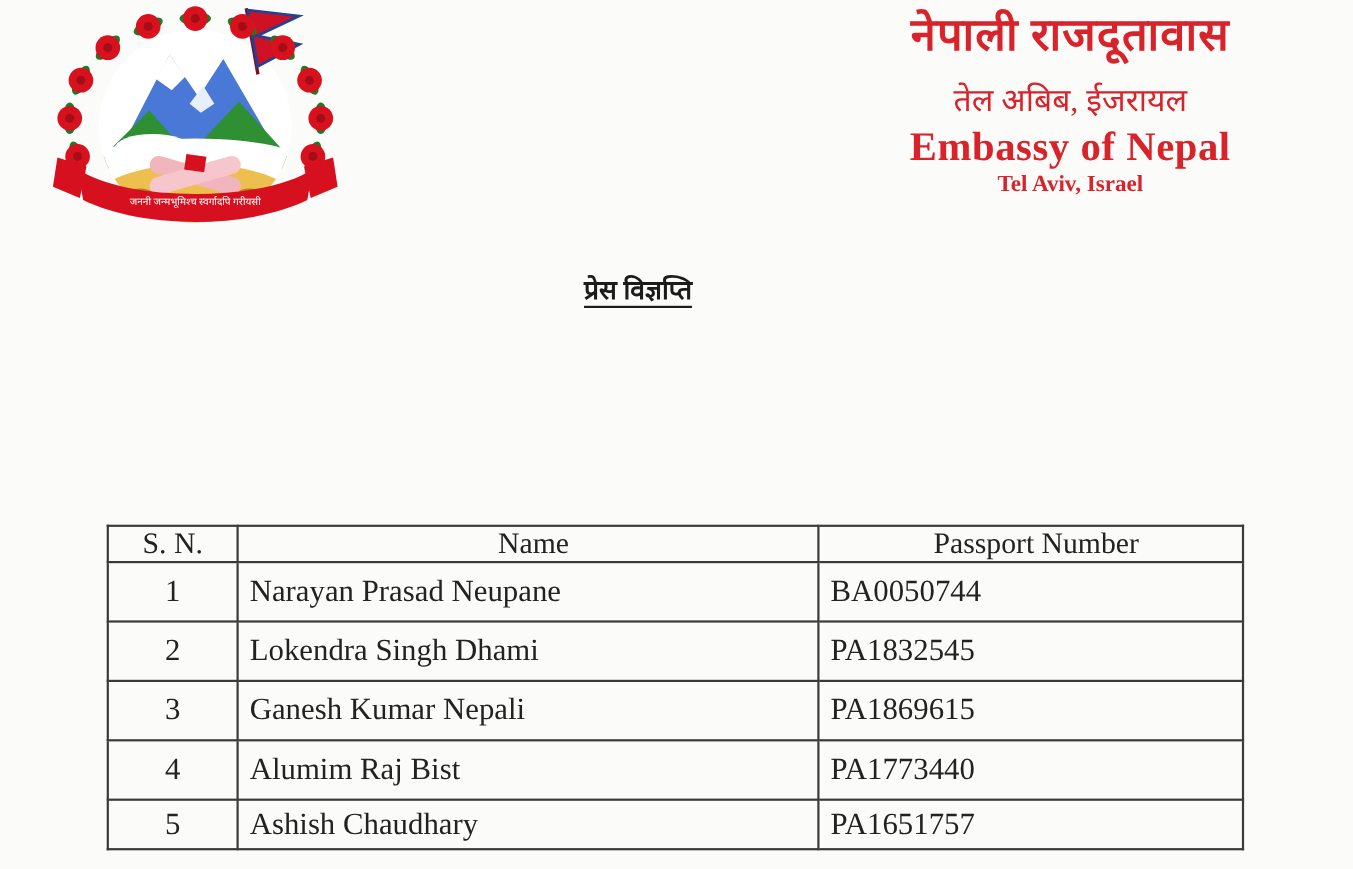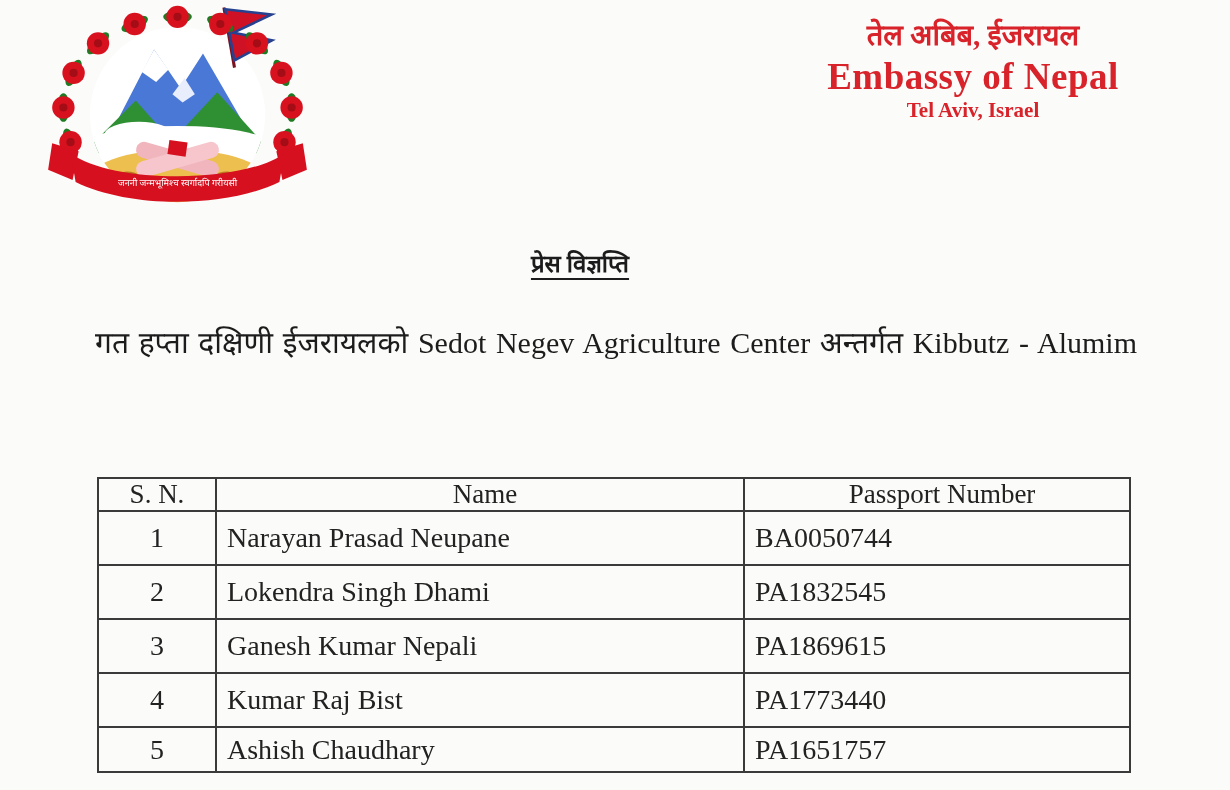--- a/index.html
+++ b/index.html
@@ -13,21 +13,21 @@
     font-family:"Liberation Serif","DejaVu Serif",serif;
     color:#1c1c1c;
   }
   
   .emblem-wrap{position:absolute;left:42px;top:0px;width:270px;height:210px;}
   .masthead{
     position:absolute;top:10px;right:92px;width:330px;
     text-align:center;color:#d8232b;line-height:1.05;
   }
   .np-name{font-size:41px;font-weight:bold;letter-spacing:1px;}
-  .np-loc{font-size:29px;font-weight:bold;margin-top:10px;}
+  .np-loc{font-size:29px;font-weight:normal;margin-top:24px;}
   .en-name{font-size:37px;font-weight:bold;margin-top:8px;letter-spacing:.5px;}
   .en-loc{font-size:21px;font-weight:bold;margin-top:2px;}
   
   .press-title{
     position:absolute;top:246px;left:0;width:1160px;
     text-align:center;font-size:24px;font-weight:600;
     text-decoration:underline;text-underline-offset:6px;
   }
   
   .body-text{
@@ -155,29 +155,29 @@
       <g>
         <polygon points="10,140 36,148 30,176 6,166" fill="#d6101f"></polygon>
         <polygon points="256,140 230,148 236,176 260,166" fill="#d6101f"></polygon>
         <path d="M28,150 C70,180 196,180 238,150 L233,178 C180,204 86,204 33,178 Z" fill="#d6101f"></path>
         <text x="133" y="182" text-anchor="middle" font-size="9" fill="#ffffff">जननी जन्मभूमिश्च स्वर्गादपि गरीयसी</text>
       </g>
     </svg>
   </div>
 
   <div class="masthead">
+    <div class="np-name">नेपाली राजदूतावास</div>
     <div class="np-loc">तेल अबिब, ईजरायल</div>
     <div class="en-name">Embassy of Nepal</div>
     <div class="en-loc">Tel Aviv, Israel</div>
   </div>
 
   <div class="press-title">प्रेस विज्ञप्ति</div>
 
   <div class="body-text">
-    <div class="body-line">गत हप्ता दक्षिणी ईजरायलको Sedot Negev Agriculture Center अन्तर्गत Kibbutz - Alumim</div>
   </div>
 
   <table class="roster">
     <colgroup>
         <col class="col-sn">
         <col class="col-name">
         <col class="col-pass">
       </colgroup>
     <thead>
       <tr>
@@ -197,21 +197,21 @@
         <td>Lokendra Singh Dhami</td>
         <td>PA1832545</td>
       </tr>
       <tr>
         <td class="cell-sn">3</td>
         <td>Ganesh Kumar Nepali</td>
         <td>PA1869615</td>
       </tr>
       <tr>
         <td class="cell-sn">4</td>
-        <td>Kumar Raj Bist</td>
+        <td>Alumim Raj Bist</td>
         <td>PA1773440</td>
       </tr>
       <tr>
         <td class="cell-sn">5</td>
         <td>Ashish Chaudhary</td>
         <td>PA1651757</td>
       </tr>
     </tbody>
   </table>
 

